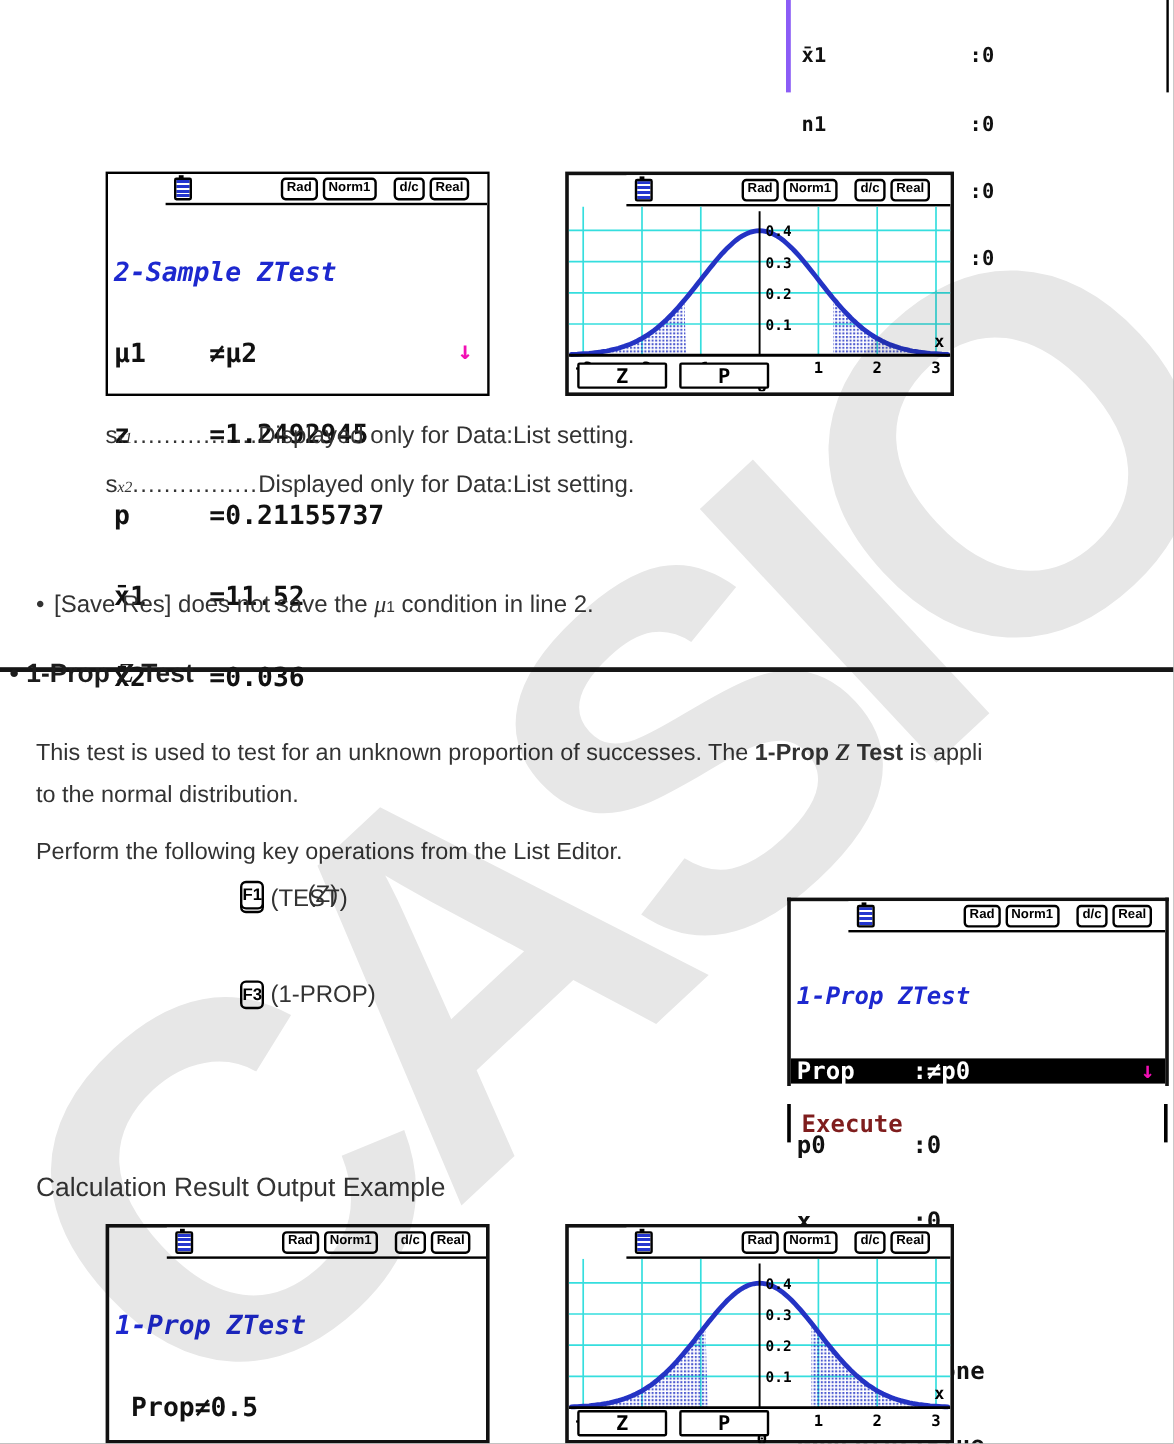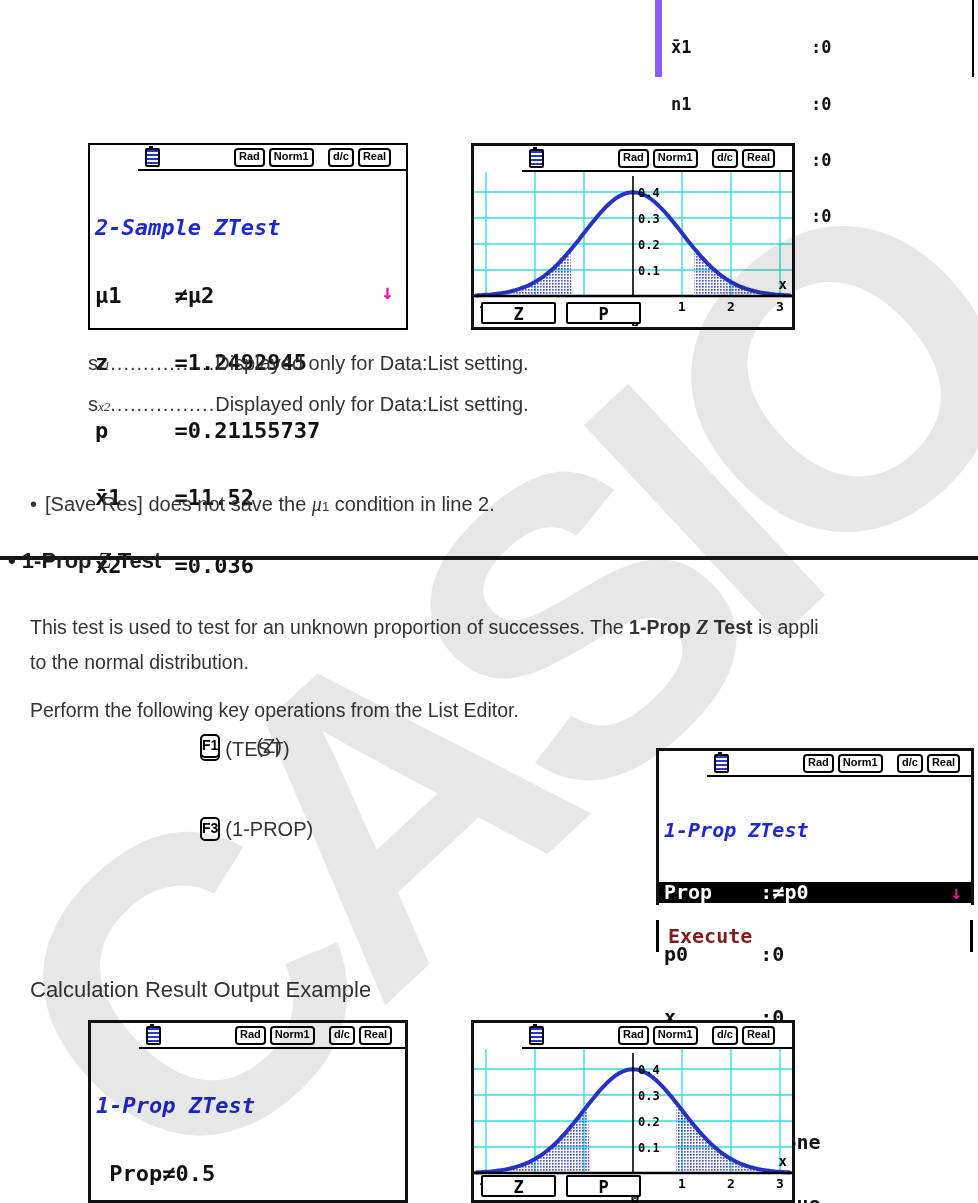--- a/index.html
+++ b/index.html
@@ -29,21 +29,21 @@
   .scr-title{display:block;font-style:italic;}
   .scr-row{display:block;}
   .blue{color:#1d28cf;}
   .hl-row{display:block;background:#000;color:#fff;margin-left:-5px;padding-left:5px;}
   .scroll-arrow{position:absolute;color:#f20fb4;font:bold 21px "DejaVu Sans Mono",monospace;}
   .softkey{position:absolute;bottom:3px;height:22px;width:75px;border:2px solid #000;border-radius:2px;
     background:#fff;text-align:center;font:bold 17px/20px "DejaVu Sans Mono",monospace;color:#000;box-sizing:border-box;}
   .graph-svg{position:absolute;left:0;top:26px;}
 
   
-  .partial-top{left:655px;top:0;width:319px;height:77px;border-left:7px solid #8b5cf6;border-right:2px solid #000;}
+  .partial-top{left:655px;top:0;width:319px;height:77px;border-left:4px solid #8b5cf6;border-right:2px solid #000;}
   .tp-body{padding:1px 0 0 9px;font:bold 17px/18.7px "DejaVu Sans Mono",monospace;white-space:pre;color:#111;}
   .tp-row{position:relative;display:block;}
   .tp-val{position:absolute;left:140px;top:0;}
   .exec-bar{position:absolute;top:920px;width:3px;height:32px;background:#000;}
   .exec-text{position:absolute;left:668px;top:924px;font:bold 20px "DejaVu Sans Mono",monospace;color:#7f1d1d;}
 
   
   .note-block{position:absolute;left:88px;top:352px;font-size:20px;color:#333;}
   .note-row{height:41px;display:flex;align-items:baseline;}
   .note-term i{font-family:"Liberation Serif",serif;font-style:italic;}

